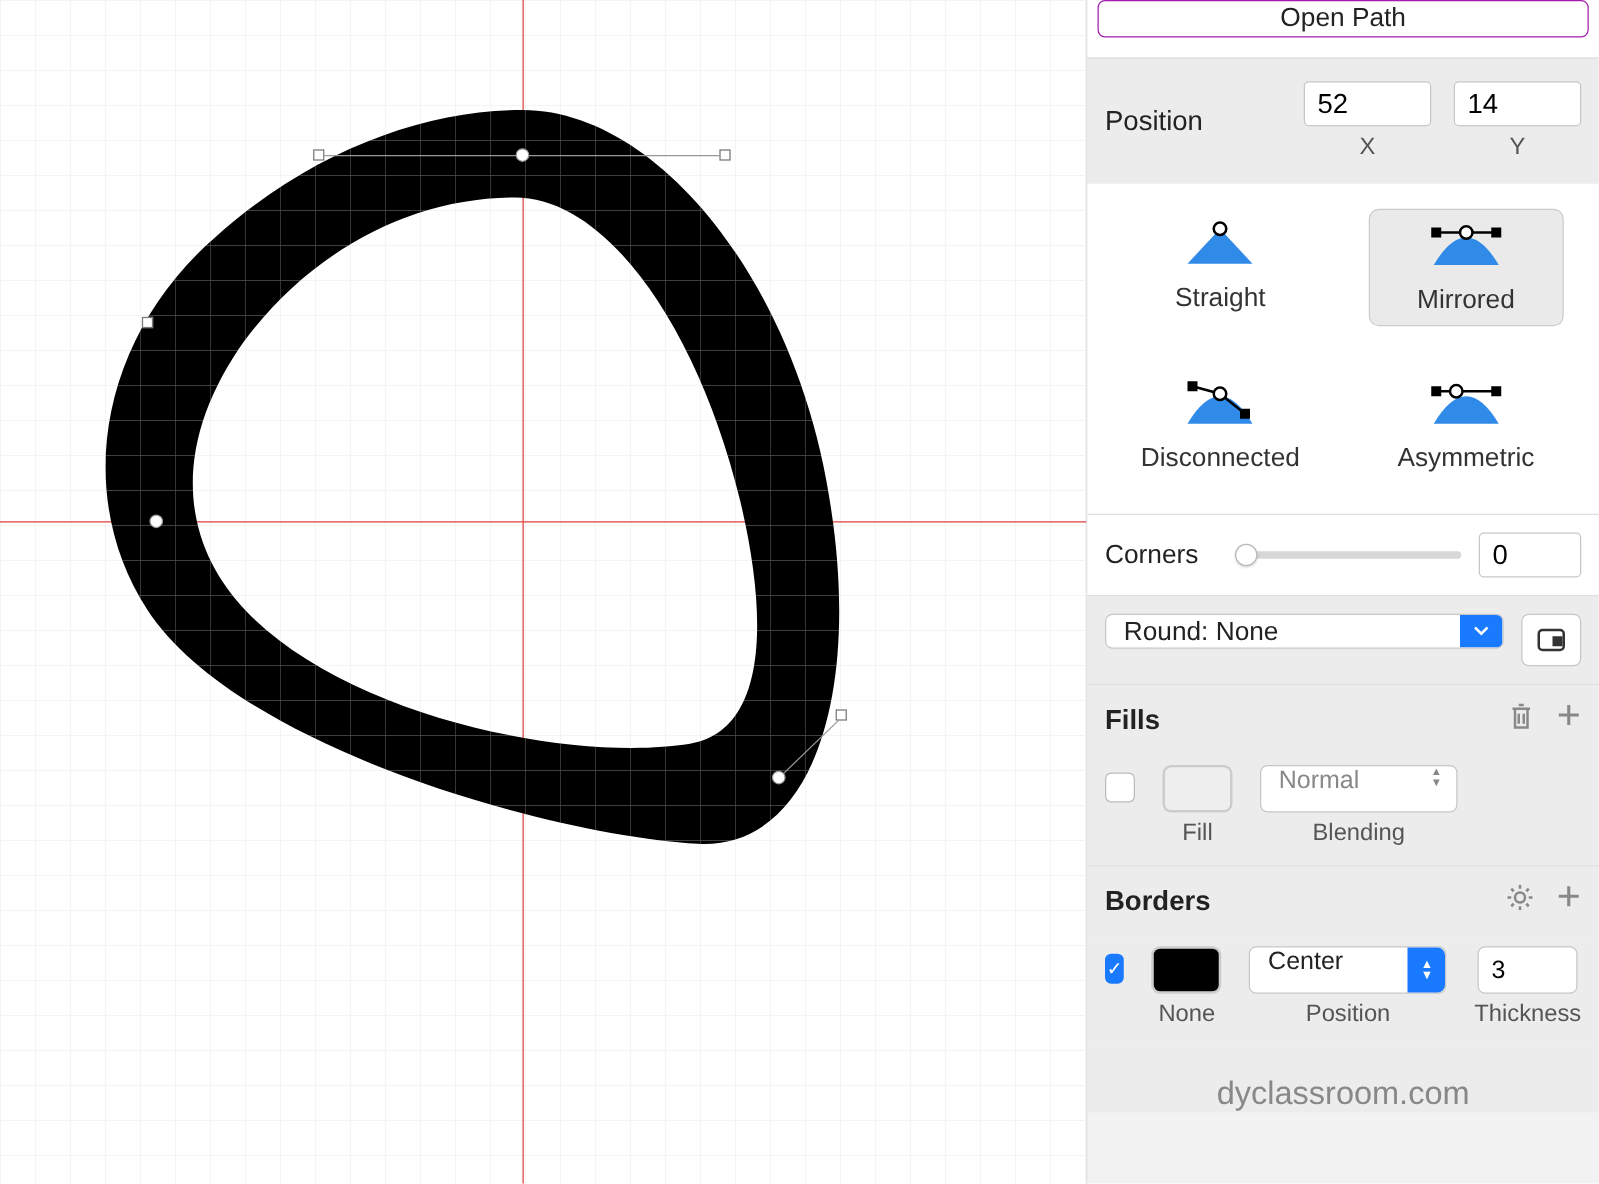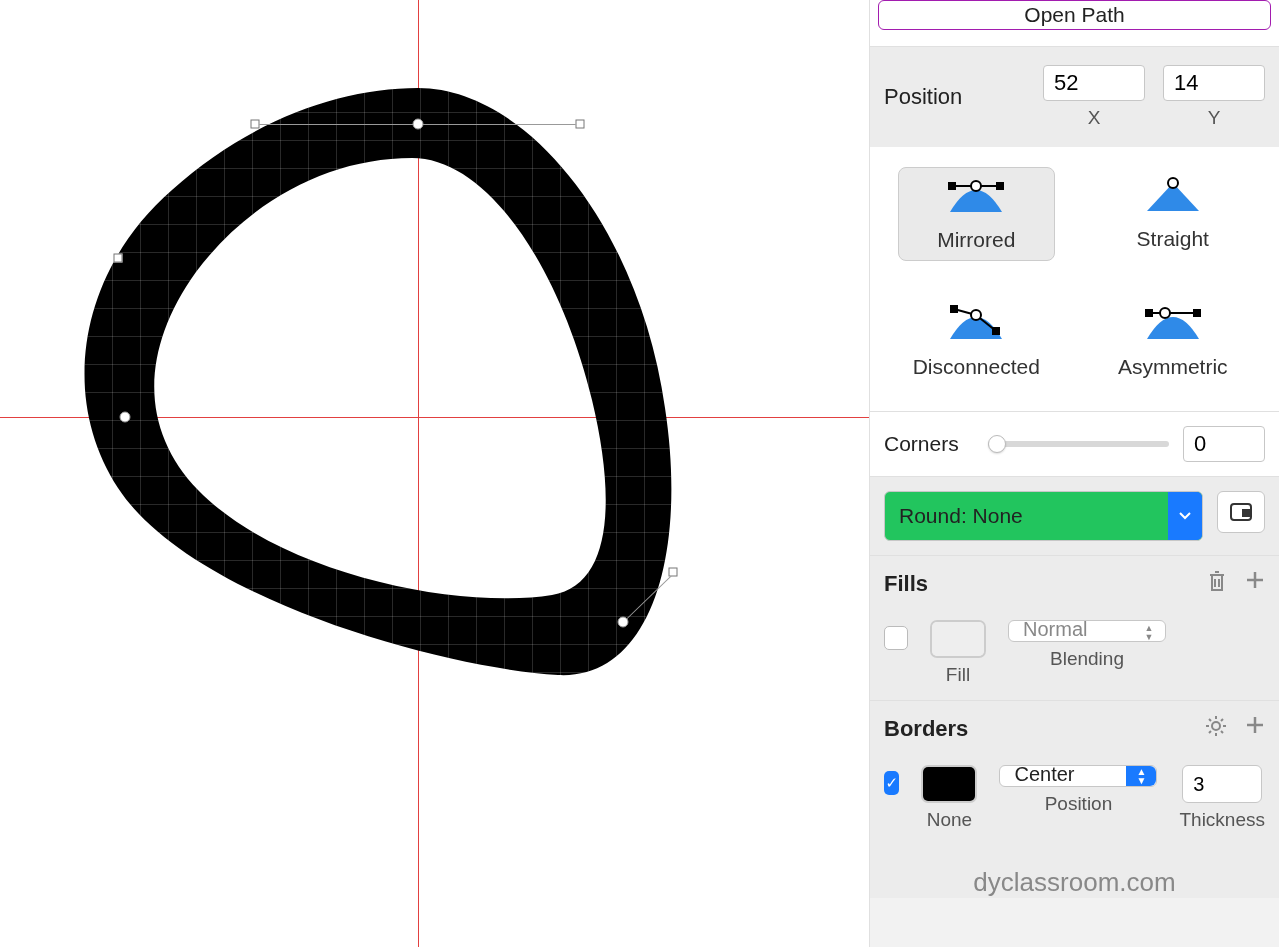--- a/index.html
+++ b/index.html
@@ -153,27 +153,27 @@
     background: #fff;
     border: 1px solid #bbb;
     border-radius: 50%;
     transform: translate(0, -50%);
     box-shadow: 0 1px 2px rgba(0,0,0,.15);
   }
   .round-row { display: flex; gap: 14px; }
   .select {
     flex: 1;
     display: flex;
-    align-items: center;
+    align-items: flex-end;
     justify-content: space-between;
-    background: #22c55e;
+    background: #ffffff;
     border: 1px solid #c7c7c7;
     border-radius: 6px;
     overflow: hidden;
-    height: 50px;
+    height: 28px;
   }
   .select .sel-text { padding: 0 14px; font-size: 21px; }
   .select .sel-arrow {
     width: 34px;
     height: 100%;
     background: #197aff;
     display: flex;
     align-items: center;
     justify-content: center;
   }
@@ -215,26 +215,26 @@
   .chk.on { background: #197aff; color:#fff; font-size:15px; }
   .col { display: flex; flex-direction: column; align-items: center; gap: 6px; }
   .swatch {
     width: 56px; height: 38px;
     border: 2px solid #ccc;
     border-radius: 7px;
   }
   .swatch-inner { width: 100%; height: 100%; border-radius: 5px; }
   .blend-sel {
     width: 158px;
-    height: 22px;
+    height: 38px;
     border: 1px solid #c7c7c7;
     border-radius: 6px;
     background: #fff;
     display: flex;
-    align-items: flex-end;
+    align-items: flex-start;
     justify-content: space-between;
     padding: 0 8px 0 14px;
     color: #888;
   }
   .stepper {
     display: flex; flex-direction: column; gap: 1px;
     width: 16px;
   }
   .stepper span {
     font-size: 9px; color: #888; line-height: 8px;
@@ -332,36 +332,36 @@
         <span class="sublabel">X</span>
       </div>
       <div class="pos-col">
         <input class="num-input" value="14" style="">
         <span class="sublabel">Y</span>
       </div>
     </div>
   </div>
 
   <div class="point-modes">
+    <div class="mode">
+      <svg viewBox="0 0 60 40">
+          <path d="M4 36 L30 8 L56 36 Z" fill="#2f8ae8"></path>
+          <circle cx="30" cy="8" r="5" fill="#fff" stroke="#000" stroke-width="2"></circle>
+        </svg>
+      <span class="mode-label">Straight</span>
+    </div>
     <div class="mode selected">
       <svg viewBox="0 0 60 40">
           <path d="M4 36 Q30 -8 56 36 Z" fill="#2f8ae8"></path>
           <line x1="6" y1="10" x2="54" y2="10" stroke="#000" stroke-width="2"></line>
           <rect x="2" y="6" width="8" height="8" fill="#000"></rect>
           <rect x="50" y="6" width="8" height="8" fill="#000"></rect>
           <circle cx="30" cy="10" r="5" fill="#fff" stroke="#000" stroke-width="2"></circle>
         </svg>
       <span class="mode-label">Mirrored</span>
-    </div>
-    <div class="mode">
-      <svg viewBox="0 0 60 40">
-          <path d="M4 36 L30 8 L56 36 Z" fill="#2f8ae8"></path>
-          <circle cx="30" cy="8" r="5" fill="#fff" stroke="#000" stroke-width="2"></circle>
-        </svg>
-      <span class="mode-label">Straight</span>
     </div>
     <div class="mode">
       <svg viewBox="0 0 60 40">
           <path d="M4 36 Q30 -8 56 36 Z" fill="#2f8ae8"></path>
           <line x1="8" y1="6" x2="30" y2="12" stroke="#000" stroke-width="2"></line>
           <line x1="30" y1="12" x2="50" y2="28" stroke="#000" stroke-width="2"></line>
           <rect x="4" y="2" width="8" height="8" fill="#000"></rect>
           <rect x="46" y="24" width="8" height="8" fill="#000"></rect>
           <circle cx="30" cy="12" r="5" fill="#fff" stroke="#000" stroke-width="2"></circle>
         </svg>

